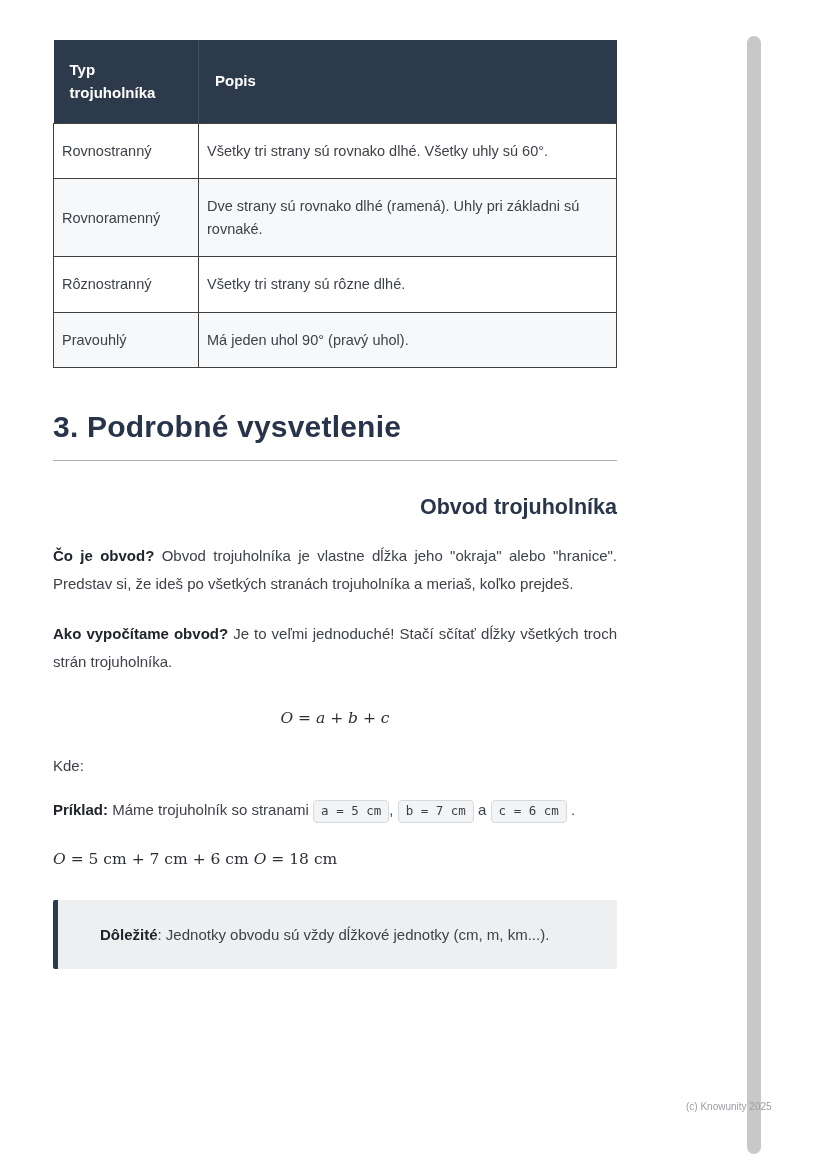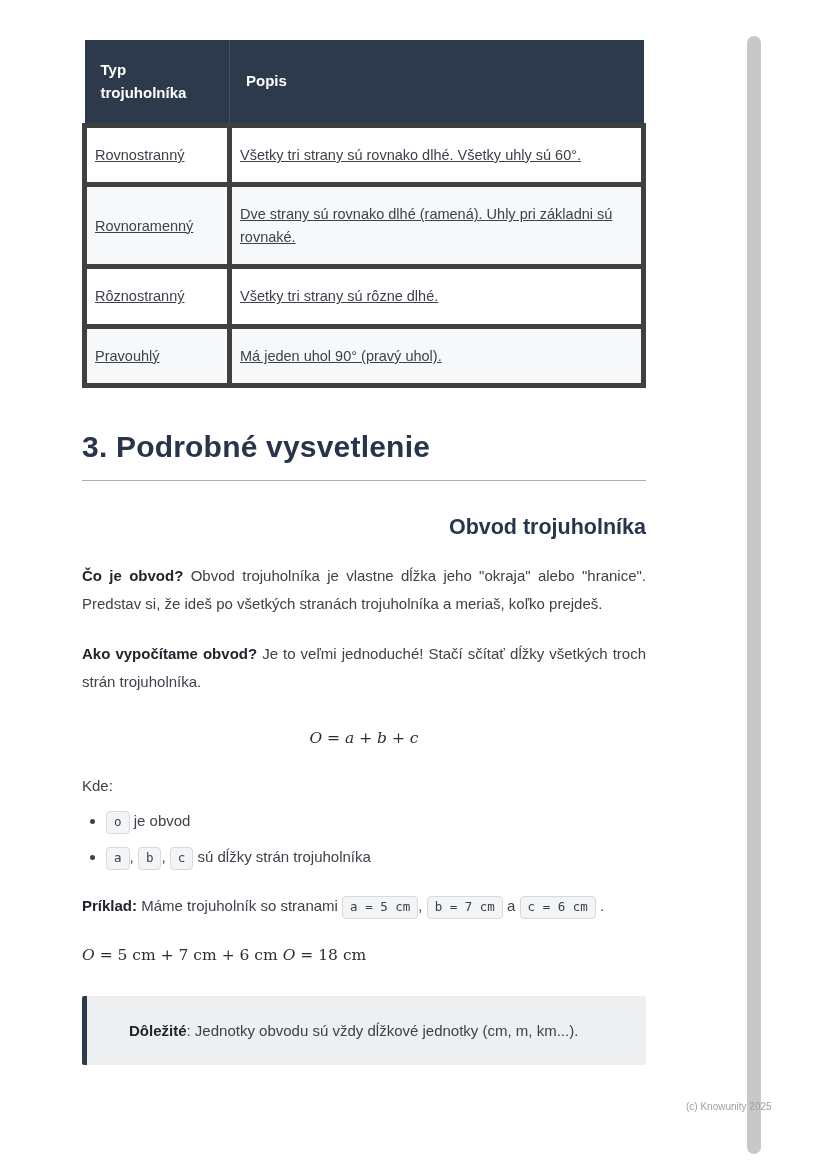--- a/index.html
+++ b/index.html
@@ -6,21 +6,21 @@
   html, body { width: 828px; height: 1171px; }
   body {
     font-family: "Liberation Sans", sans-serif;
     background: #ffffff;
     color: #3d424a;
     position: relative;
     overflow: hidden;
   }
   .content {
     position: absolute;
-    left: 82px;
+    left: 53px;
     top: 40px;
     width: 564px;
   }
 
   
   table.tri {
     width: 100%;
     border-collapse: collapse;
     font-size: 14.5px;
   }
@@ -30,26 +30,25 @@
     font-weight: bold;
     text-align: left;
     vertical-align: middle;
     padding: 19px 16px;
     font-size: 15px;
     line-height: 1.5;
   }
   table.tri th.col-type { width: 145px; }
   table.tri th + th { border-left: 1px solid #425062; }
   table.tri td {
-    border: 5px solid #404040;
+    border: 1px solid #404040;
     padding: 16px 8px;
     vertical-align: middle;
     line-height: 1.55;
     background: #ffffff;
-    text-decoration: underline;
   }
   table.tri tbody tr:nth-child(even) td { background: #f7f8f9; }
 
   
   h1 {
     margin-top: 42px;
     font-size: 30px;
     font-weight: bold;
     color: #27344a;
     letter-spacing: 0.2px;
@@ -183,24 +182,20 @@
 
   <p class="body"><strong>Čo je obvod?</strong><span> Obvod trojuholníka je vlastne dĺžka jeho "okraja" alebo "hranice". Predstav si, že ideš po všetkých stranách trojuholníka a meriaš, koľko prejdeš.</span></p>
 
   <p class="body"><strong>Ako vypočítame obvod?</strong><span> Je to veľmi jednoduché! Stačí sčítať dĺžky všetkých troch strán trojuholníka.</span></p>
 
 
   <div class="formula">O = a + b + c</div>
 
   <p class="kde">Kde:</p>
 
-  <ul class="blist">
-    <li><span class="chip">o</span> <span>je obvod</span></li>
-    <li><span class="chip">a</span><span>,</span> <span class="chip">b</span><span>,</span> <span class="chip">c</span> <span>sú dĺžky strán trojuholníka</span></li>
-  </ul>
 
   <p class="body"><strong>Príklad:</strong><span> Máme trojuholník so stranami </span><span class="chip">a = 5 cm</span><span>,</span> <span class="chip">b = 7 cm</span> <span>a</span> <span class="chip">c = 6 cm</span> <span>.</span></p>
 
   <p class="math-line"><span class="mvar">O</span><span> = 5 cm + 7 cm + 6 cm </span><span class="mvar">O</span><span> = 18 cm</span></p>
 
   <div class="callout"><strong>Dôležité</strong><span>: Jednotky obvodu sú vždy dĺžkové jednotky (cm, m, km...).</span></div>
 
 </div>
 
 <div class="scrollbar"></div>

